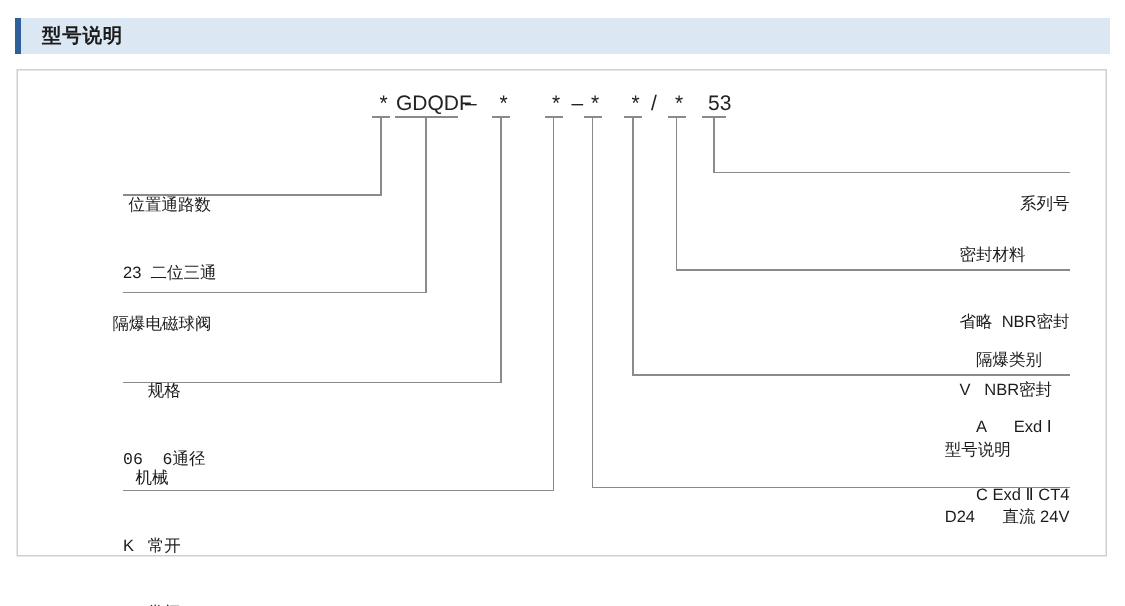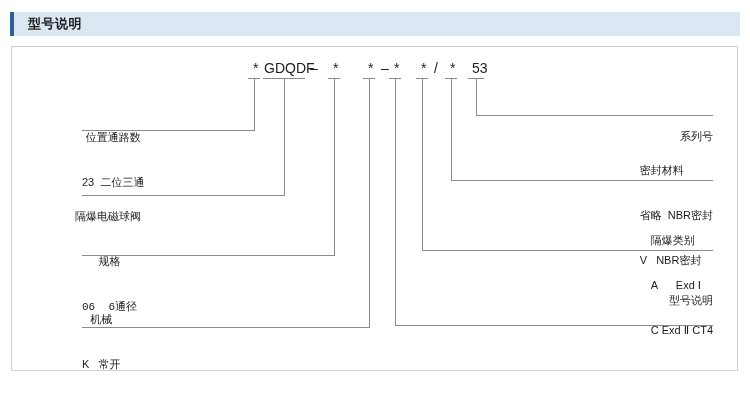--- a/index.html
+++ b/index.html
@@ -177,14 +177,15 @@
 </div>
 
 <div class="label-block lb-right" style="right:37px; top:203px;">
   <div class="row">隔爆类别</div>
   <div class="row"><span>A</span><span>      </span><span>Exd Ⅰ</span></div>
   <div class="row"><span>C</span><span> </span><span>Exd Ⅱ CT4</span></div>
 </div>
 
 <div class="label-block lb-right" style="right:37px; top:263px;">
   <div class="row">型号说明</div>
+  <div class="row"><span>D24</span><span>      </span><span>直流 24V</span></div>
   
 </div>
 
 </body></html>

